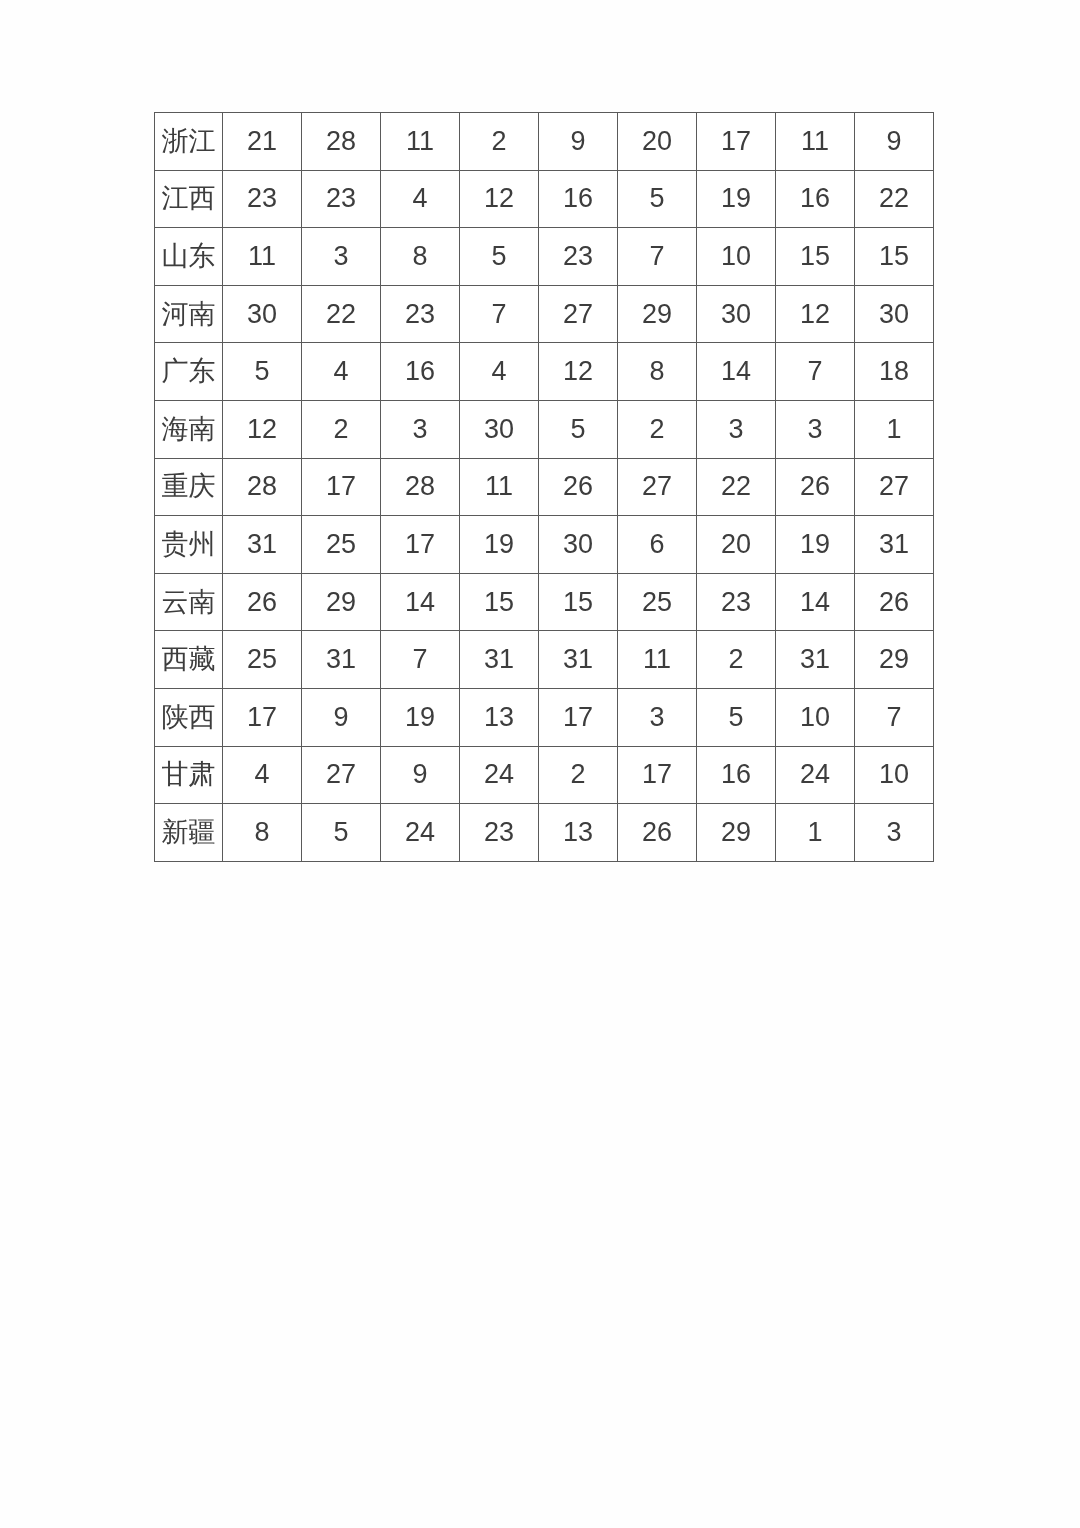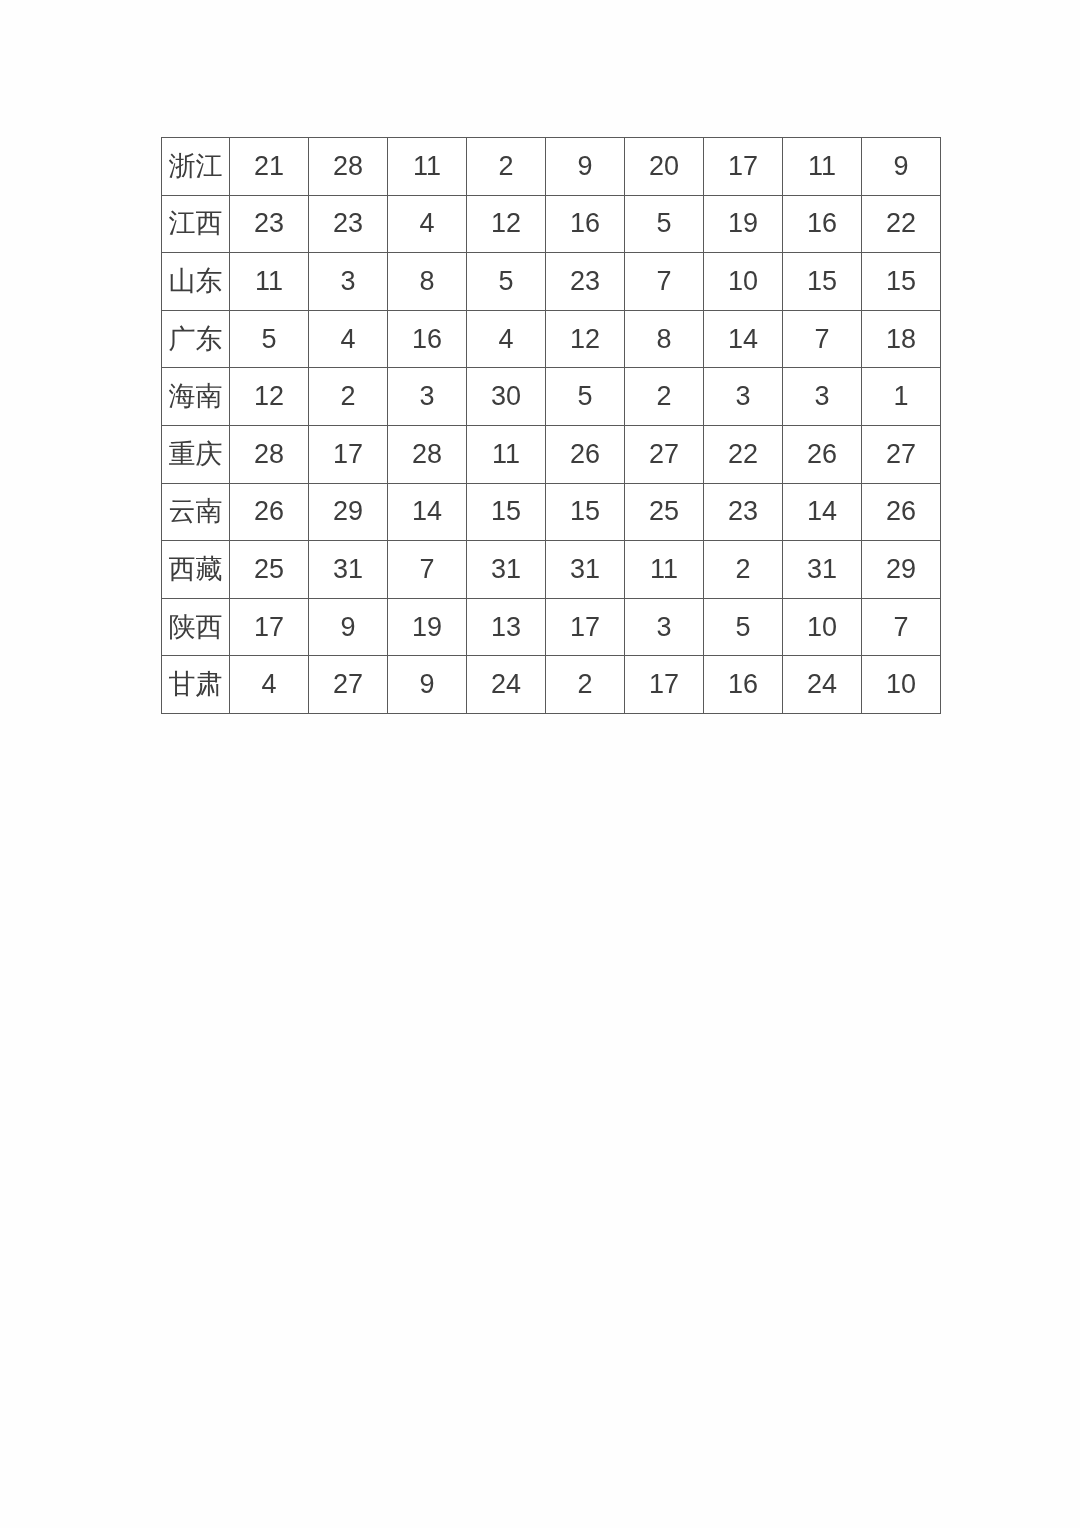--- a/index.html
+++ b/index.html
@@ -18,25 +18,24 @@
     position: absolute;
     left: 0;
     top: 0;
     width: 1080px;
     height: 1528px;
     background: #fefefe;
   }
   table.province-table {
     position: absolute;
     left: 154px;
-    top: 137px;
+    top: 112px;
     border-collapse: collapse;
     table-layout: fixed;
     background: #ffffff;
-    margin-left: 7px;
   }
   table.province-table tr {
     height: 57.6px;
   }
   table.province-table td {
     border: 1px solid #5a5a5a;
     text-align: center;
     vertical-align: middle;
     padding: 0;
     color: #3d3d3d;
@@ -93,20 +92,32 @@
           <td class="value-cell">3</td>
           <td class="value-cell">8</td>
           <td class="value-cell">5</td>
           <td class="value-cell">23</td>
           <td class="value-cell">7</td>
           <td class="value-cell">10</td>
           <td class="value-cell">15</td>
           <td class="value-cell">15</td>
         </tr>
 
+  <tr>
+    <td class="province-cell">河南</td>
+  <td class="value-cell">30</td>
+          <td class="value-cell">22</td>
+          <td class="value-cell">23</td>
+          <td class="value-cell">7</td>
+          <td class="value-cell">27</td>
+          <td class="value-cell">29</td>
+          <td class="value-cell">30</td>
+          <td class="value-cell">12</td>
+          <td class="value-cell">30</td>
+        </tr>
 
 
 
   <tr>
     <td class="province-cell">广东</td>
   <td class="value-cell">5</td>
           <td class="value-cell">4</td>
           <td class="value-cell">16</td>
           <td class="value-cell">4</td>
           <td class="value-cell">12</td>
@@ -137,20 +148,32 @@
           <td class="value-cell">28</td>
           <td class="value-cell">11</td>
           <td class="value-cell">26</td>
           <td class="value-cell">27</td>
           <td class="value-cell">22</td>
           <td class="value-cell">26</td>
           <td class="value-cell">27</td>
         </tr>
 
 
+  <tr>
+    <td class="province-cell">贵州</td>
+  <td class="value-cell">31</td>
+          <td class="value-cell">25</td>
+          <td class="value-cell">17</td>
+          <td class="value-cell">19</td>
+          <td class="value-cell">30</td>
+          <td class="value-cell">6</td>
+          <td class="value-cell">20</td>
+          <td class="value-cell">19</td>
+          <td class="value-cell">31</td>
+        </tr>
 
   <tr>
     <td class="province-cell">云南</td>
   <td class="value-cell">26</td>
           <td class="value-cell">29</td>
           <td class="value-cell">14</td>
           <td class="value-cell">15</td>
           <td class="value-cell">15</td>
           <td class="value-cell">25</td>
           <td class="value-cell">23</td>
@@ -192,15 +215,27 @@
           <td class="value-cell">24</td>
           <td class="value-cell">2</td>
           <td class="value-cell">17</td>
           <td class="value-cell">16</td>
           <td class="value-cell">24</td>
           <td class="value-cell">10</td>
         </tr>
 
 
 
+  <tr>
+    <td class="province-cell">新疆</td>
+  <td class="value-cell">8</td>
+          <td class="value-cell">5</td>
+          <td class="value-cell">24</td>
+          <td class="value-cell">23</td>
+          <td class="value-cell">13</td>
+          <td class="value-cell">26</td>
+          <td class="value-cell">29</td>
+          <td class="value-cell">1</td>
+          <td class="value-cell">3</td>
+        </tr>
 </tbody>
   </table>
 </div>
 
 </body></html>

